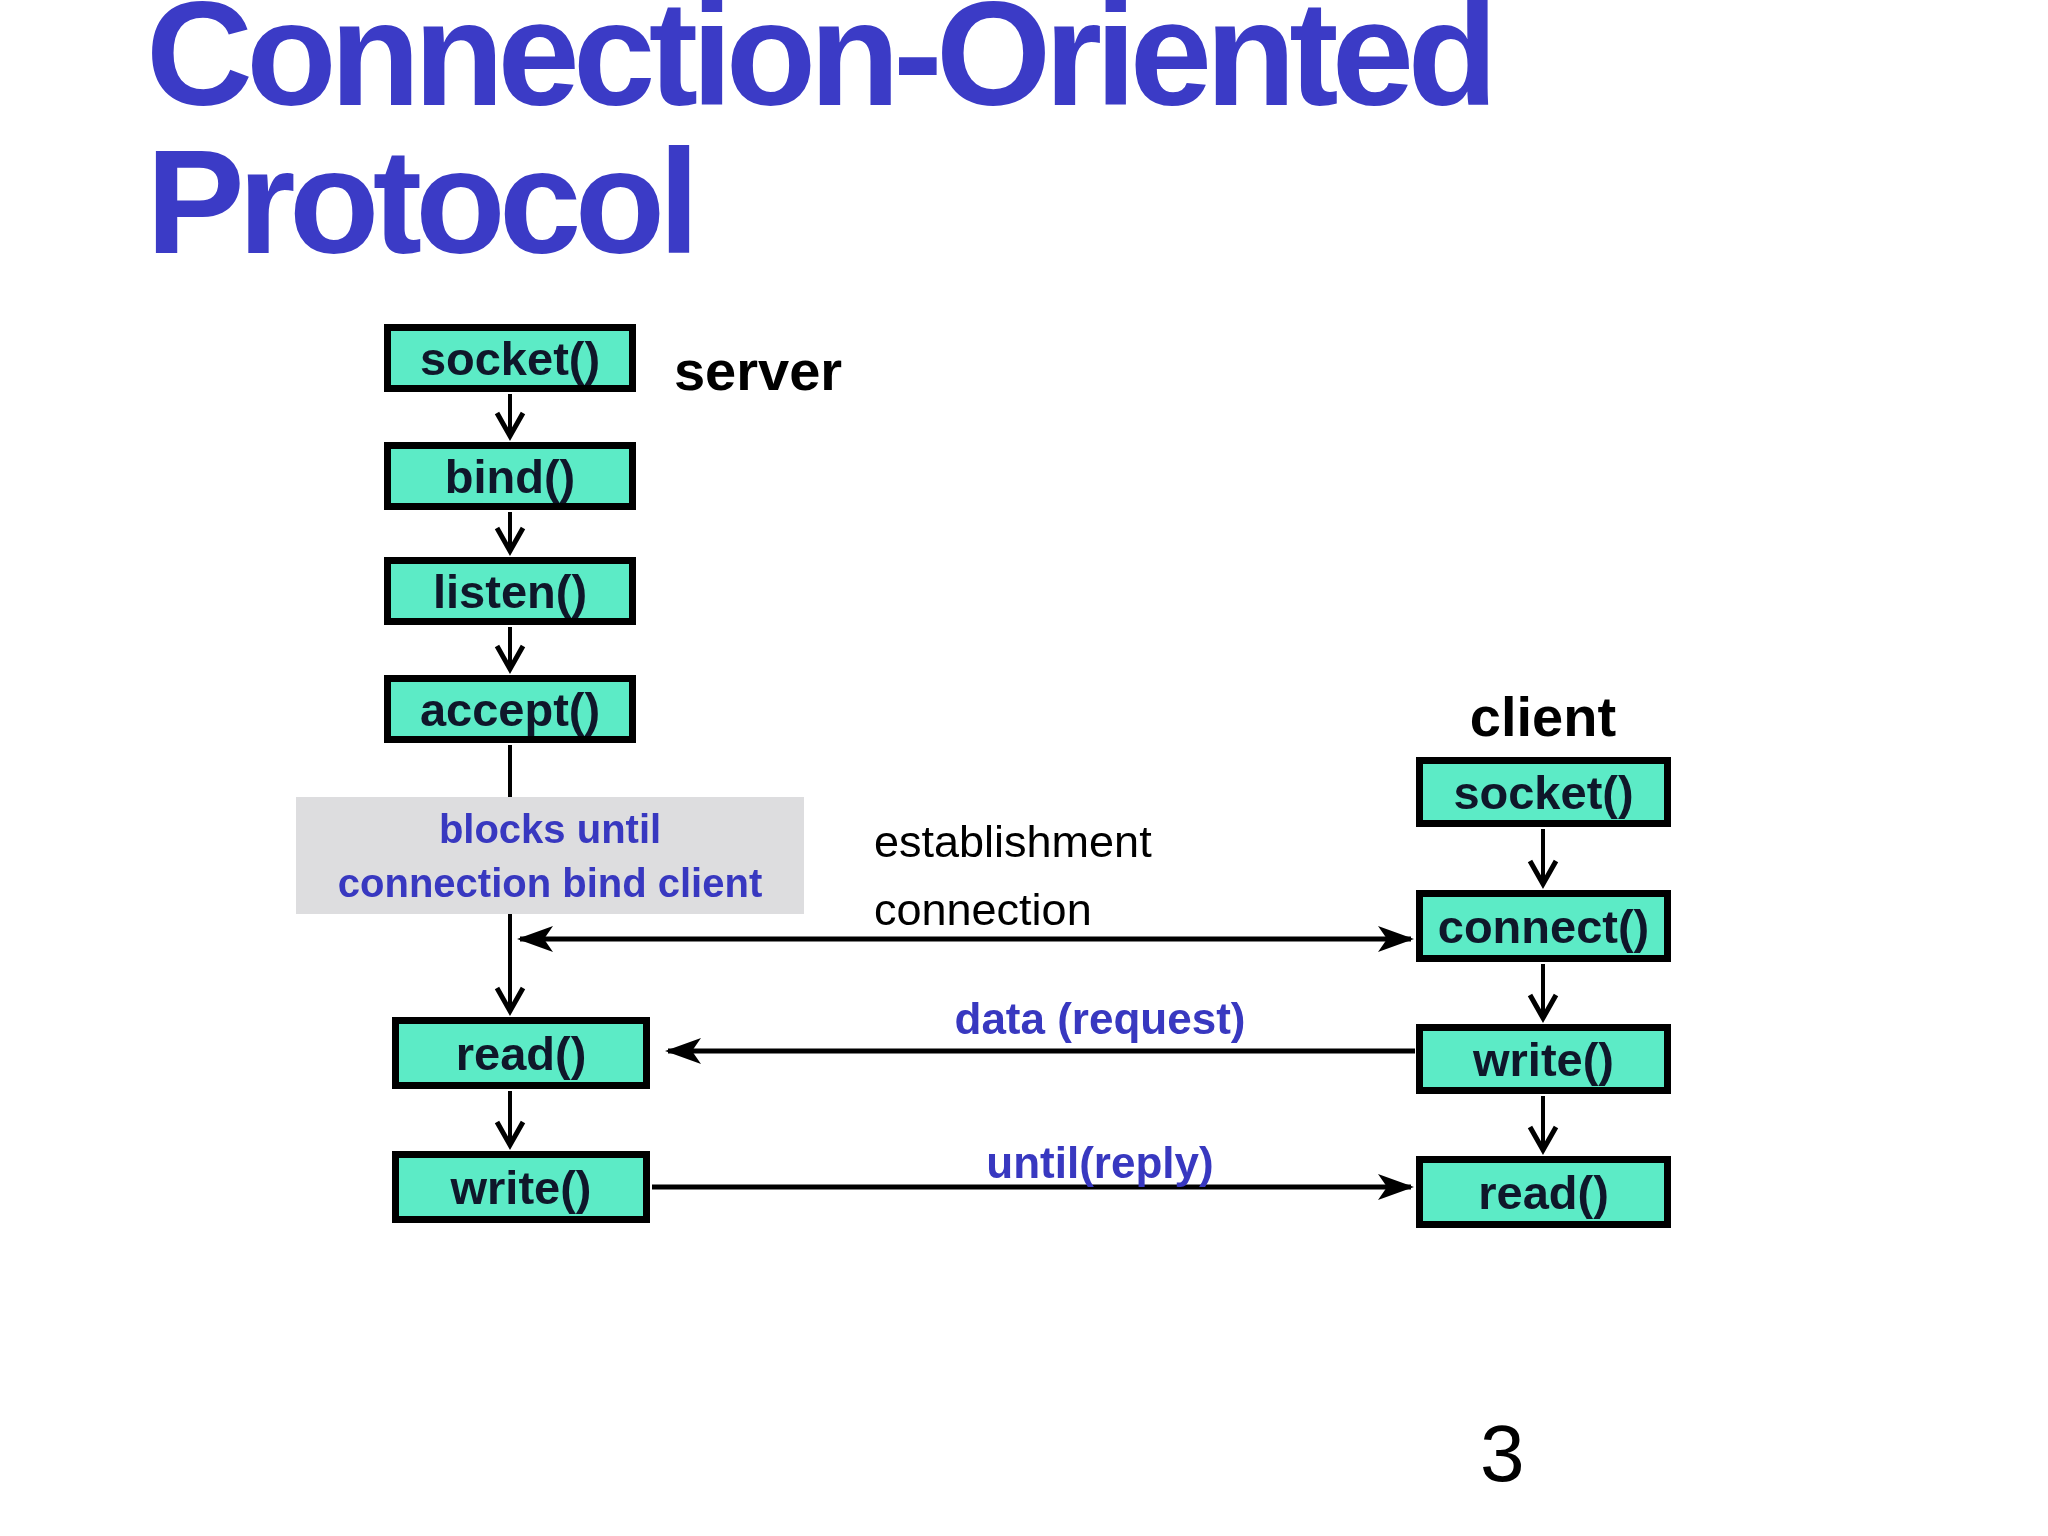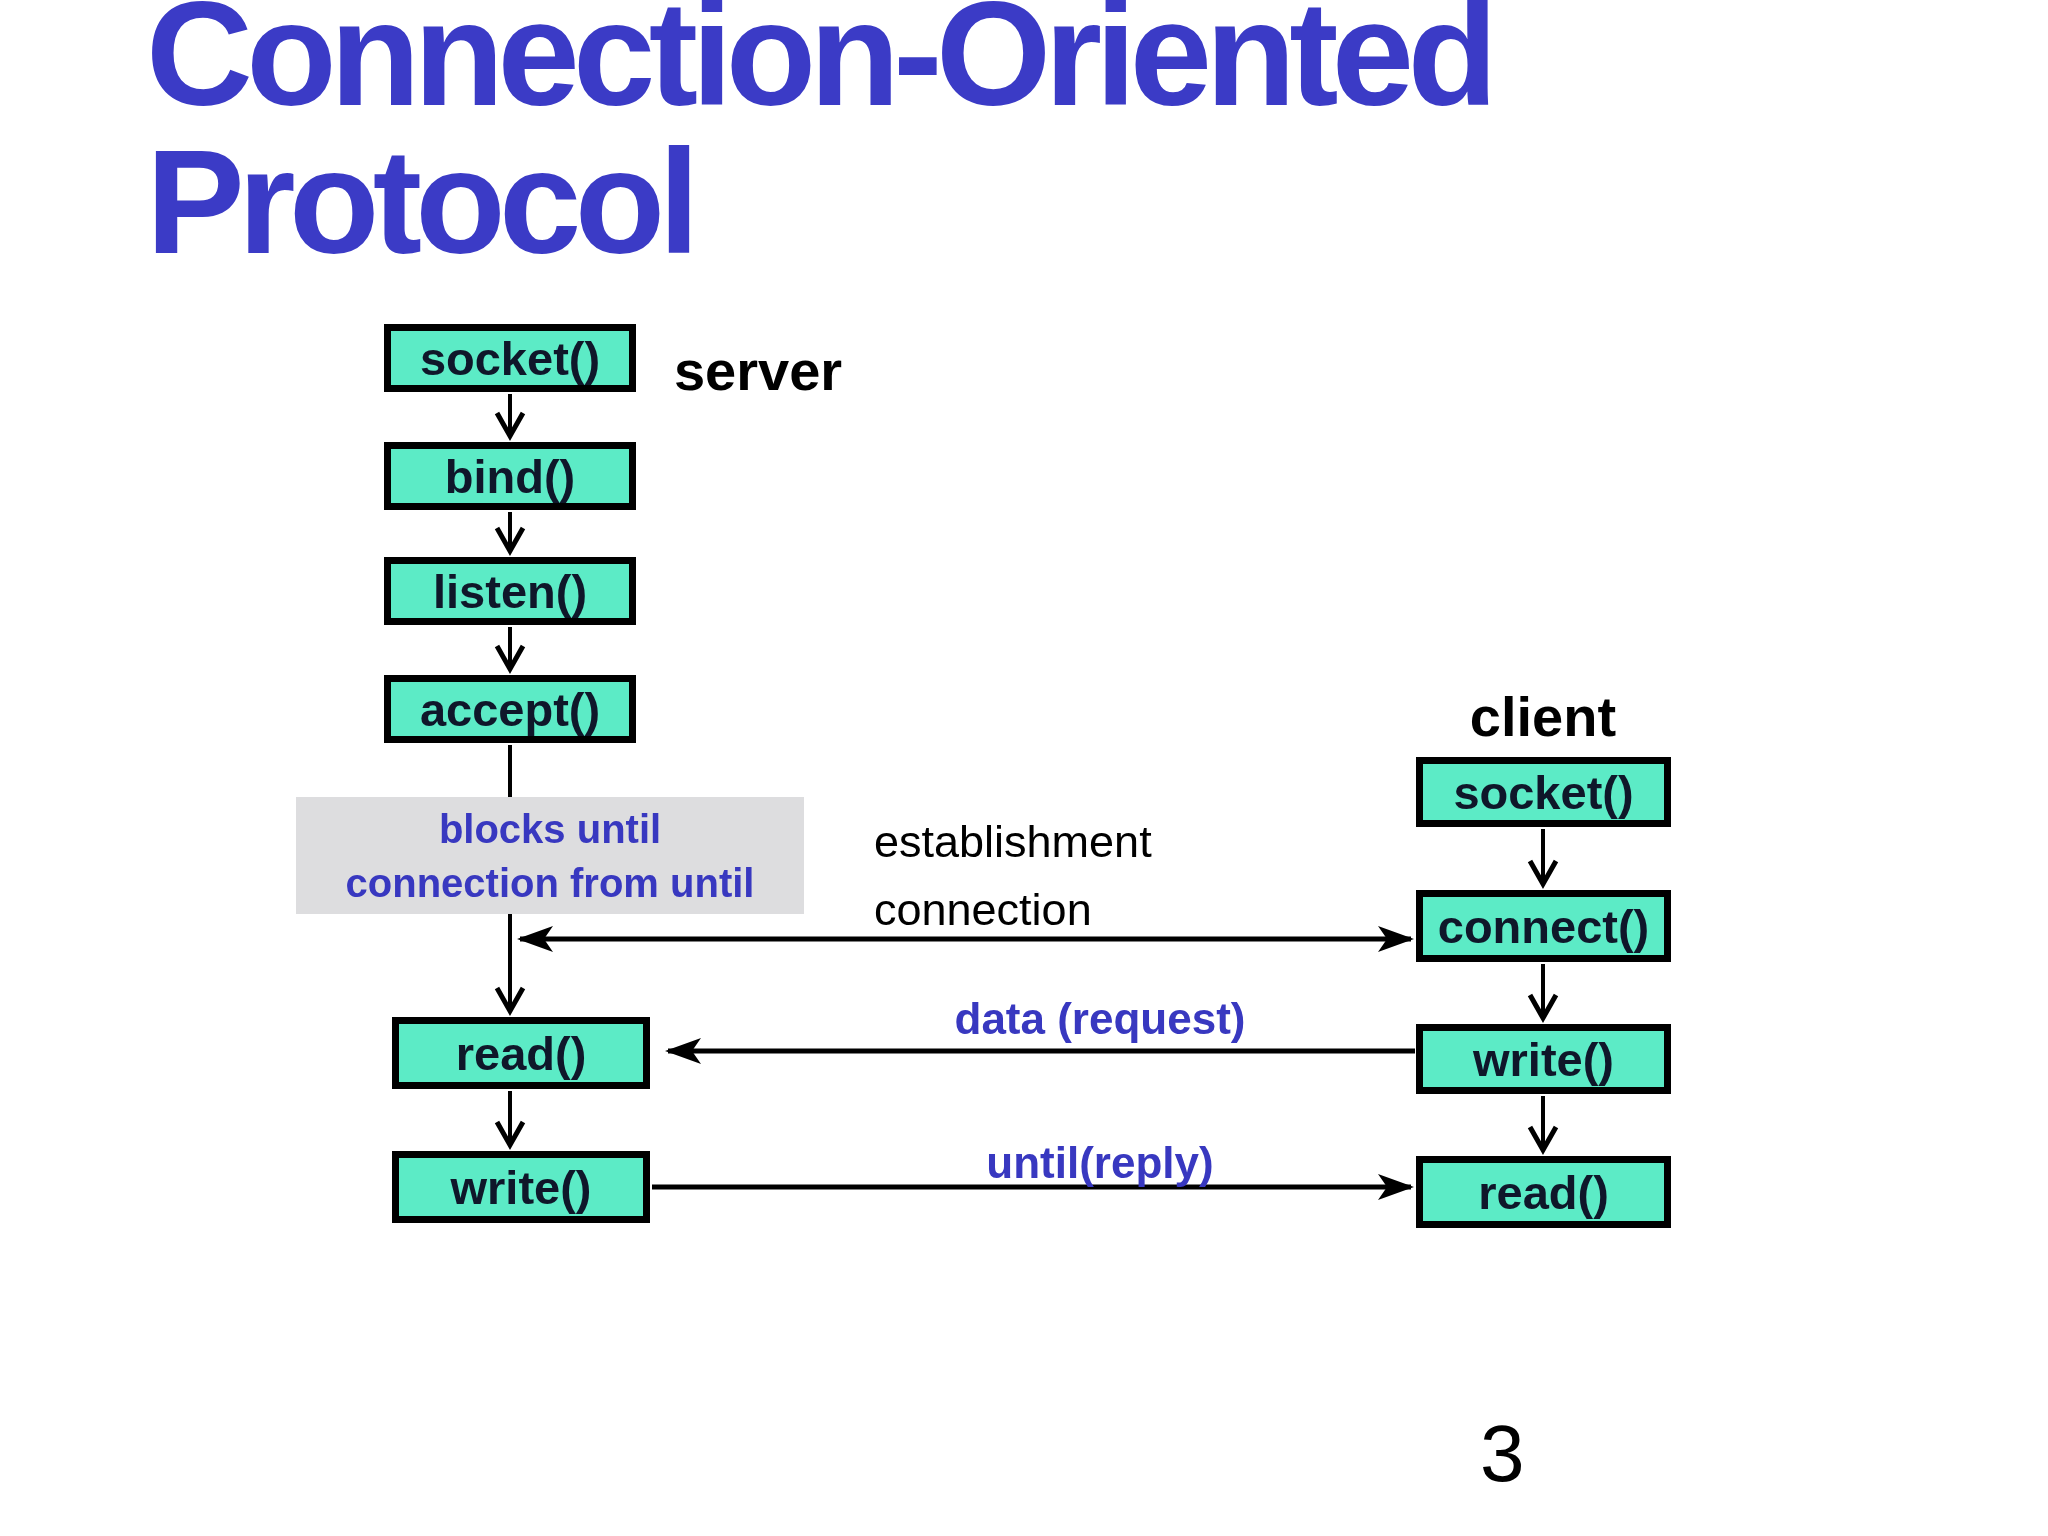--- a/index.html
+++ b/index.html
@@ -155,21 +155,21 @@
   </div>
   <div class="box" style="left:392px; top:1017px; width:258px; height:72px;">
     <span>read()</span>
   </div>
   <div class="box" style="left:392px; top:1151px; width:258px; height:72px;">
     <span>write()</span>
   </div>
 
   <div class="note">
     <div>blocks until</div>
-    <div>connection from until</div>
+    <div>connection bind client</div>
   </div>
 
   <div class="col-label" style="left:1455px; top:684px; width:176px;">client</div>
 
   <div class="box" style="left:1416px; top:757px; width:255px; height:70px;">
     <span>socket()</span>
   </div>
   <div class="box" style="left:1416px; top:890px; width:255px; height:72px;">
     <span>connect()</span>
   </div>

